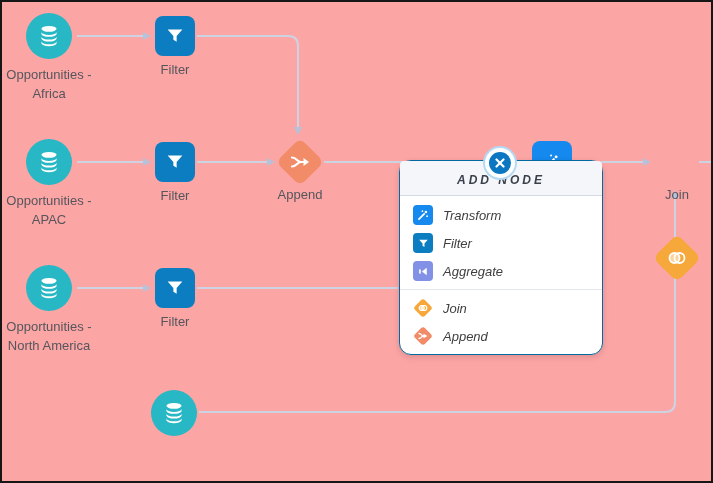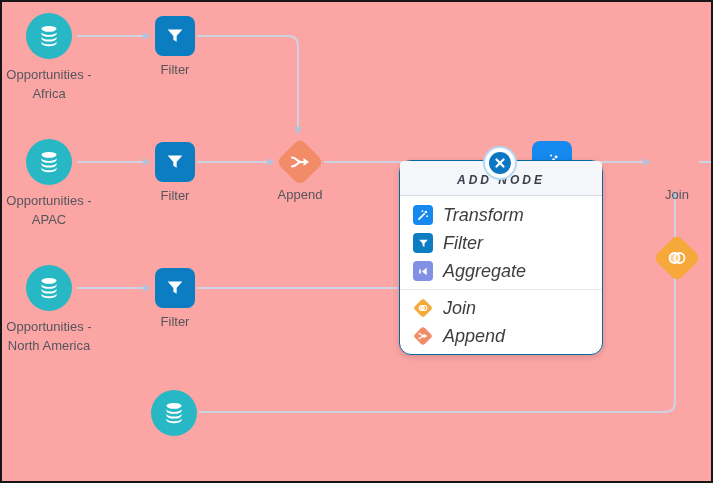--- a/index.html
+++ b/index.html
@@ -40,21 +40,21 @@
     font-style:italic;
   }
   .popup-head{
     height:35px;background:#f4f6f9;border-bottom:1px solid #d5dbe4;
     border-radius:4px 4px 0 0;display:flex;align-items:center;justify-content:center;
     font-size:12px;font-weight:bold;letter-spacing:3px;color:#3a414b;
     padding-top:4px;box-sizing:border-box;
   }
   .popup-list{padding:5px 0 0 0;}
   .pitem{height:28px;display:flex;align-items:center;padding-left:13px;cursor:pointer;}
-  .pitem .txt{margin-left:10px;font-size:18px;color:#3e3e3c;}
+  .pitem .txt{margin-left:10px;font-size:13px;color:#3e3e3c;}
   .micon{
     width:20px;height:20px;border-radius:4px;flex:none;
     display:flex;align-items:center;justify-content:center;position:relative;
   }
   .micon.blue{background:#1589ee;}
   .micon.dblue{background:#0b7dc0;}
   .micon.indigo{background:#8290e6;}
   .mdia{width:20px;height:20px;position:relative;flex:none;display:flex;align-items:center;justify-content:center;}
   .mdia::before{
     content:"";position:absolute;left:3px;top:3px;width:14px;height:14px;

